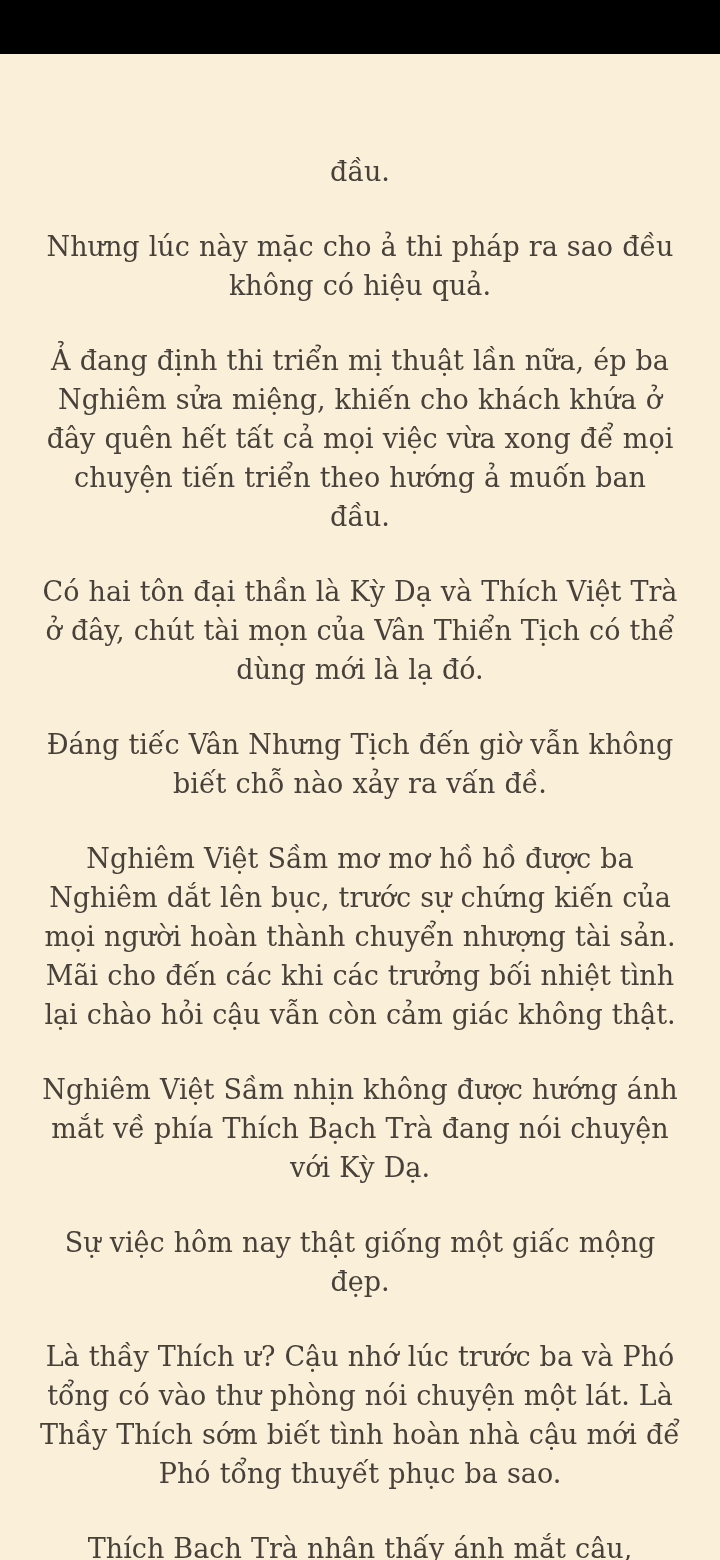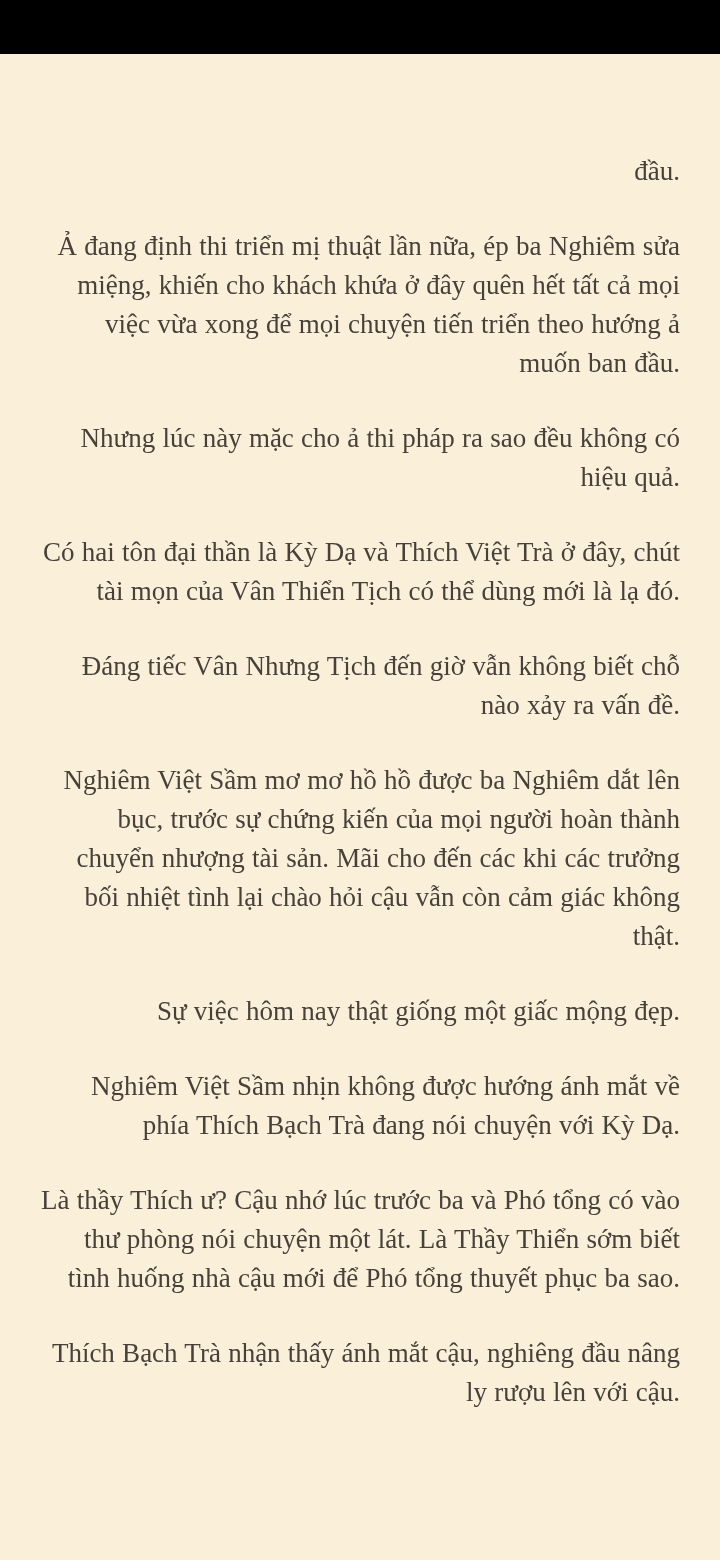--- a/index.html
+++ b/index.html
@@ -22,34 +22,33 @@
     background:var(--status-bar,#000000);
   }
   .reader-page{
     padding:98px 40px 0 40px;
   }
   .para{
     margin:0 0 36px 0;
     font-size:27px;
     line-height:39px;
     color:var(--text,#48413A);
-    text-align:right;
+    text-align:center;
     word-spacing:0.5px;
-    font-family:Liberation Serif, serif;
   }
 </style>
 </head>
 <body>
 
 <div class="status-bar"></div>
 
 <main class="reader-page">
   <p class="para">đầu.</p>
+  <p class="para">Nhưng lúc này mặc cho ả thi pháp ra sao đều không có hiệu quả.</p>
   <p class="para">Ả đang định thi triển mị thuật lần nữa, ép ba Nghiêm sửa miệng, khiến cho khách khứa ở đây quên hết tất cả mọi việc vừa xong để mọi chuyện tiến triển theo hướng ả muốn ban đầu.</p>
-  <p class="para">Nhưng lúc này mặc cho ả thi pháp ra sao đều không có hiệu quả.</p>
   <p class="para">Có hai tôn đại thần là Kỳ Dạ và Thích Việt Trà ở đây, chút tài mọn của Vân Thiển Tịch có thể dùng mới là lạ đó.</p>
   <p class="para">Đáng tiếc Vân Nhưng Tịch đến giờ vẫn không biết chỗ nào xảy ra vấn đề.</p>
   <p class="para">Nghiêm Việt Sầm mơ mơ hồ hồ được ba Nghiêm dắt lên bục, trước sự chứng kiến của mọi người hoàn thành chuyển nhượng tài sản. Mãi cho đến các khi các trưởng bối nhiệt tình lại chào hỏi cậu vẫn còn cảm giác không thật.</p>
+  <p class="para">Nghiêm Việt Sầm nhịn không được hướng ánh mắt về phía Thích Bạch Trà đang nói chuyện với Kỳ Dạ.</p>
   <p class="para">Sự việc hôm nay thật giống một giấc mộng đẹp.</p>
-  <p class="para">Nghiêm Việt Sầm nhịn không được hướng ánh mắt về phía Thích Bạch Trà đang nói chuyện với Kỳ Dạ.</p>
-  <p class="para">Là thầy Thích ư? Cậu nhớ lúc trước ba và Phó tổng có vào thư phòng nói chuyện một lát. Là Thầy Thiển sớm biết tình huống nhà cậu mới để Phó tổng thuyết phục ba sao.</p>
+  <p class="para">Là thầy Thích ư? Cậu nhớ lúc trước ba và Phó tổng có vào thư phòng nói chuyện một lát. Là Thầy Thích sớm biết tình hoàn nhà cậu mới để Phó tổng thuyết phục ba sao.</p>
   <p class="para">Thích Bạch Trà nhận thấy ánh mắt cậu, nghiêng đầu nâng ly rượu lên với cậu.</p>
 </main>
 
 </body></html>

